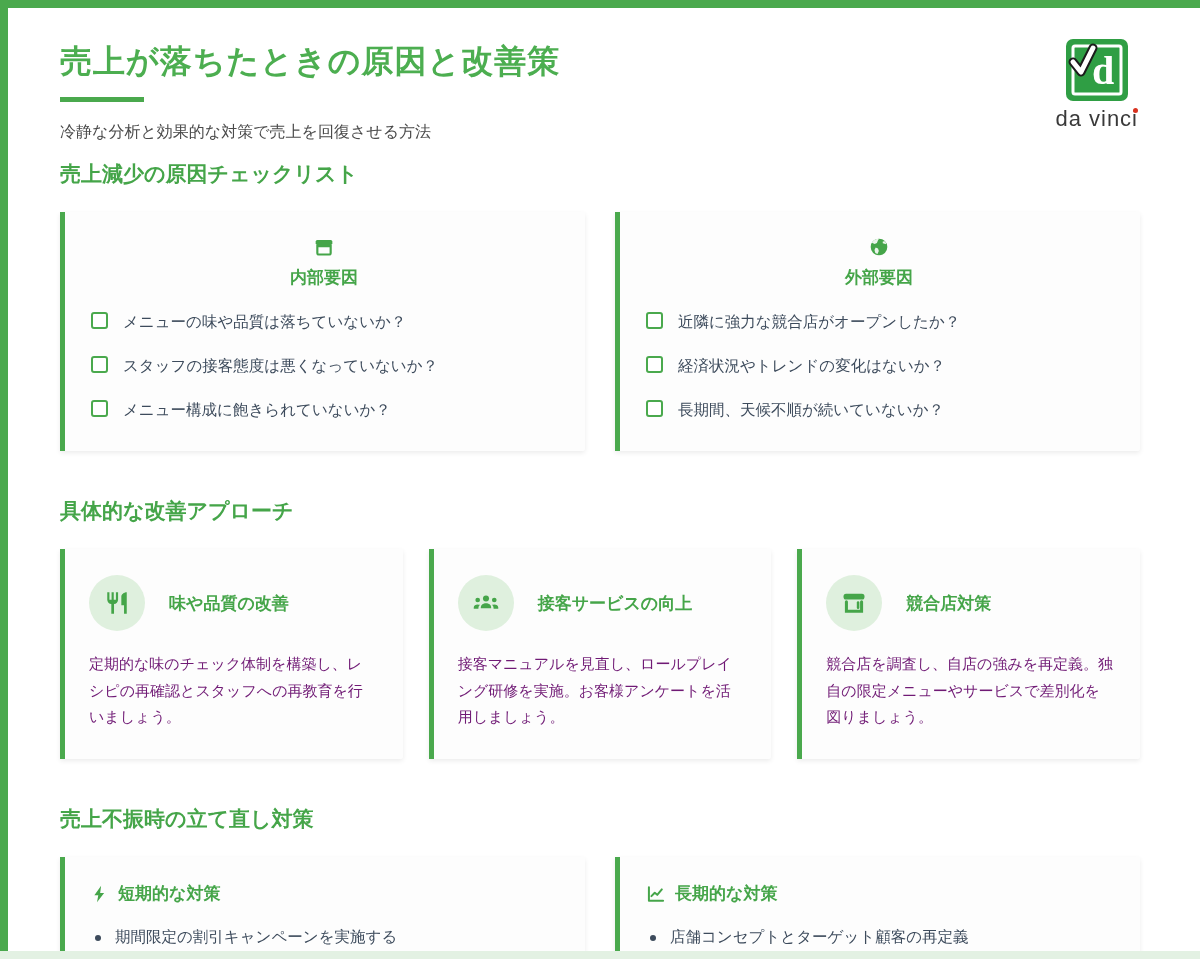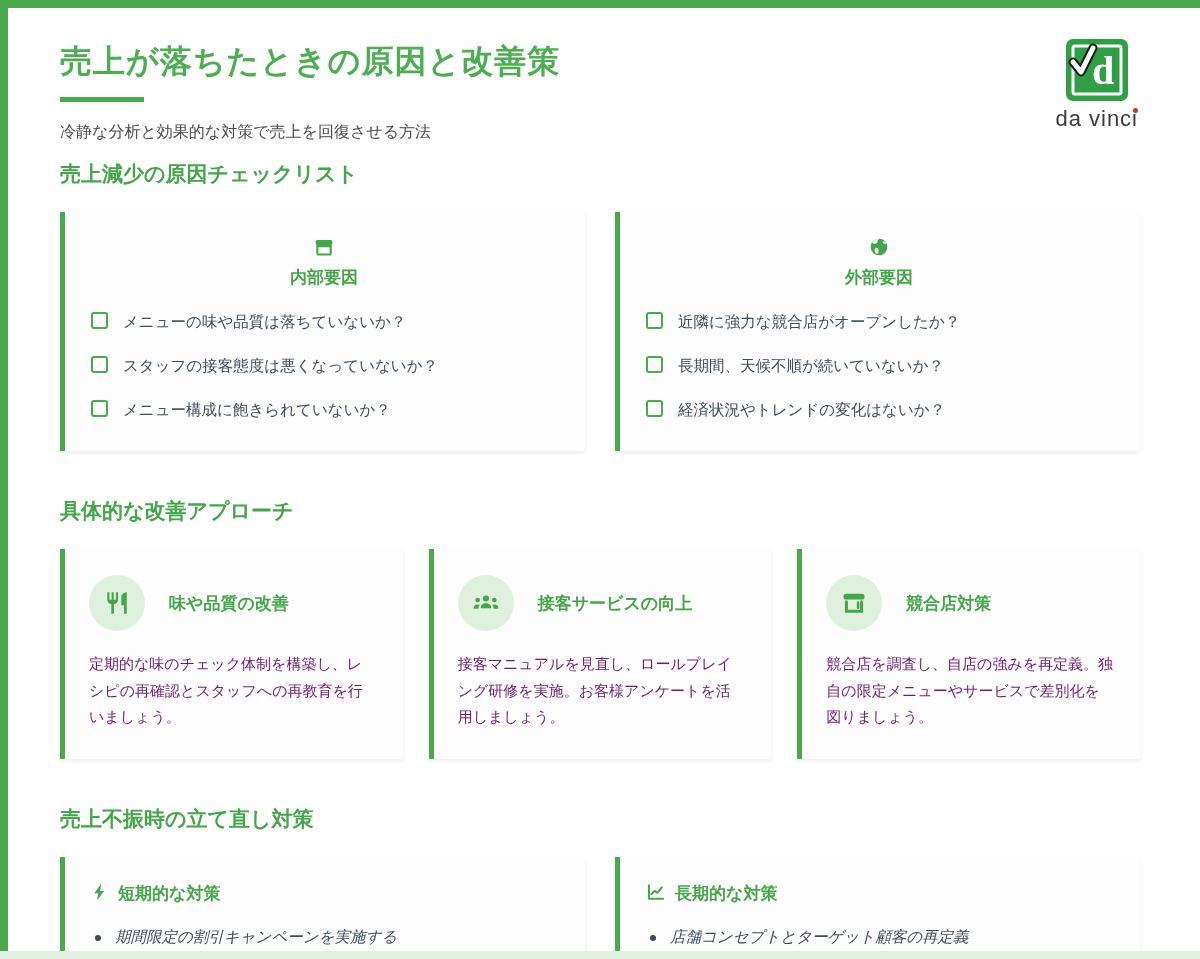--- a/index.html
+++ b/index.html
@@ -56,23 +56,23 @@
 
   
   .approach-card { padding:26px 26px 28px 24px; }
   .approach-header { display:flex; align-items:center; }
   .icon-circle { width:56px; height:56px; border-radius:50%; background:#dff0de; display:flex; align-items:center; justify-content:center; flex:0 0 auto; }
   .approach-title { font-size:17px; font-weight:bold; color:#45a549; margin-left:24px; }
   .approach-body { font-size:15px; line-height:1.78; color:#701a75; margin-top:20px; }
 
   
   .measure-card { padding:25px 28px 30px 26px; }
-  .measure-header { display:flex; align-items:flex-start; gap:9px; }
+  .measure-header { display:flex; align-items:center; gap:9px; }
   .measure-title { font-size:17px; font-weight:bold; color:#45a549; }
-  .bullet-item { display:flex; align-items:center; gap:14px; margin-top:22px;font-style:italic; }
+  .bullet-item { display:flex; align-items:center; gap:14px; margin-top:22px; }
   .bullet-dot { width:6px; height:6px; border-radius:50%; background:#3d4b5c; flex:0 0 auto; margin-left:4px; }
   .bullet-label { font-size:15.5px; color:#3d4b5c; }
 </style>
 </head>
 <body>
 
 <div class="frame-top"></div>
 <div class="frame-left"></div>
 
 <div class="content">
@@ -129,25 +129,25 @@
           <path d="M16.5 7.5l4.2 1.2a10 10 0 0 0-1.4-3.5l-2.8.3Z" fill="#fdfdfd" opacity="0.9"></path>
         </svg>
         <span class="check-card-title">外部要因</span>
       </div>
       <div class="check-item">
         <span class="checkbox"></span>
         <span class="check-label">近隣に強力な競合店がオープンしたか？</span>
       </div>
       <div class="check-item">
         <span class="checkbox"></span>
+        <span class="check-label">経済状況やトレンドの変化はないか？</span>
+      </div>
+      <div class="check-item">
+        <span class="checkbox"></span>
         <span class="check-label">長期間、天候不順が続いていないか？</span>
-      </div>
-      <div class="check-item">
-        <span class="checkbox"></span>
-        <span class="check-label">経済状況やトレンドの変化はないか？</span>
       </div>
     </div>
   </div>
 
   <div class="section-heading sh-2">具体的な改善アプローチ</div>
   <div class="grid-3">
 
     <div class="card approach-card">
       <div class="approach-header">
         <div class="icon-circle">

